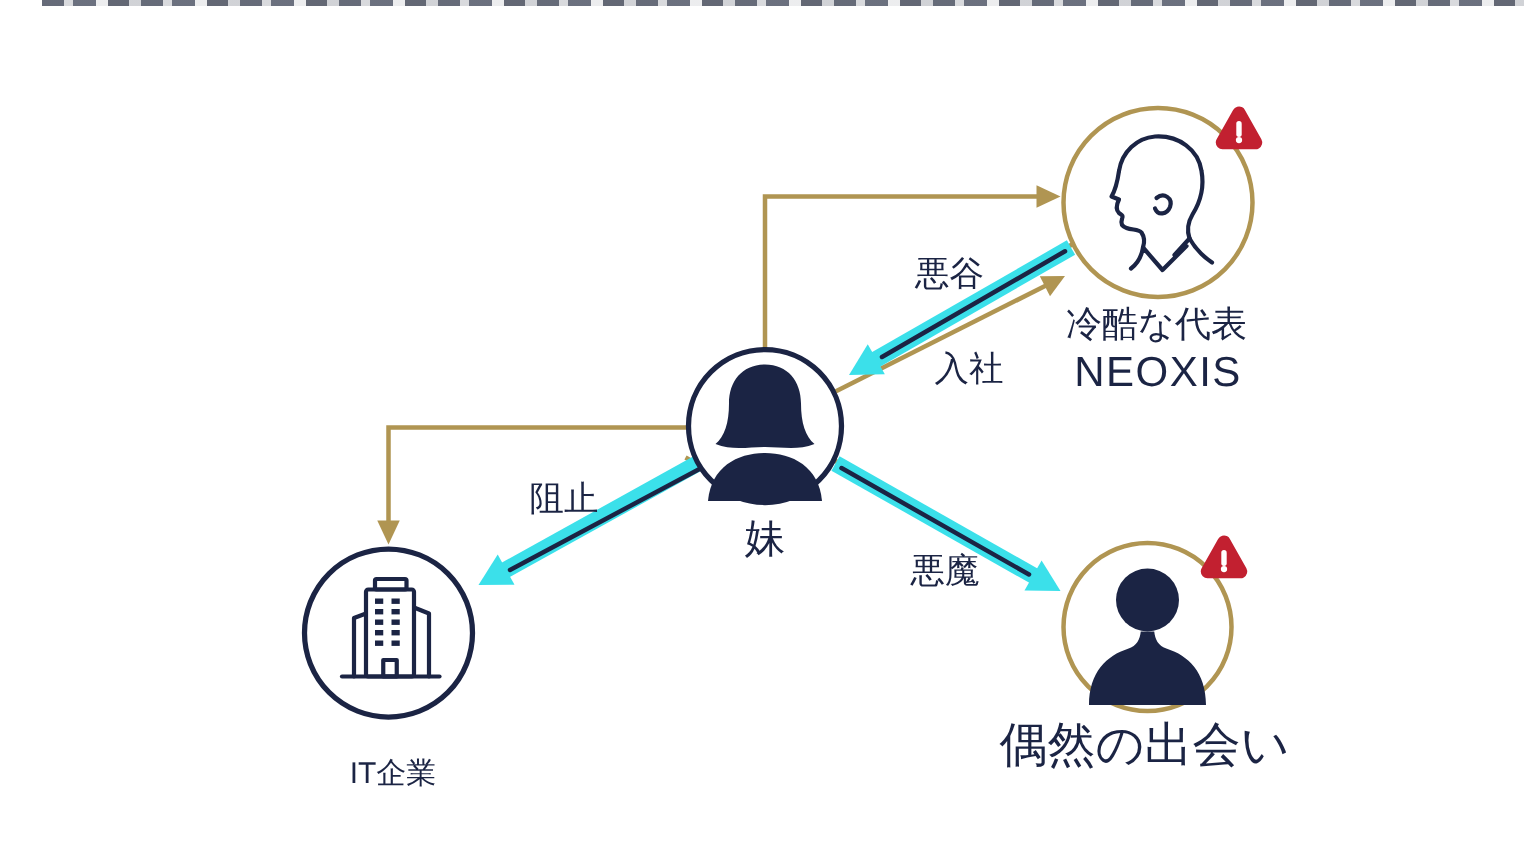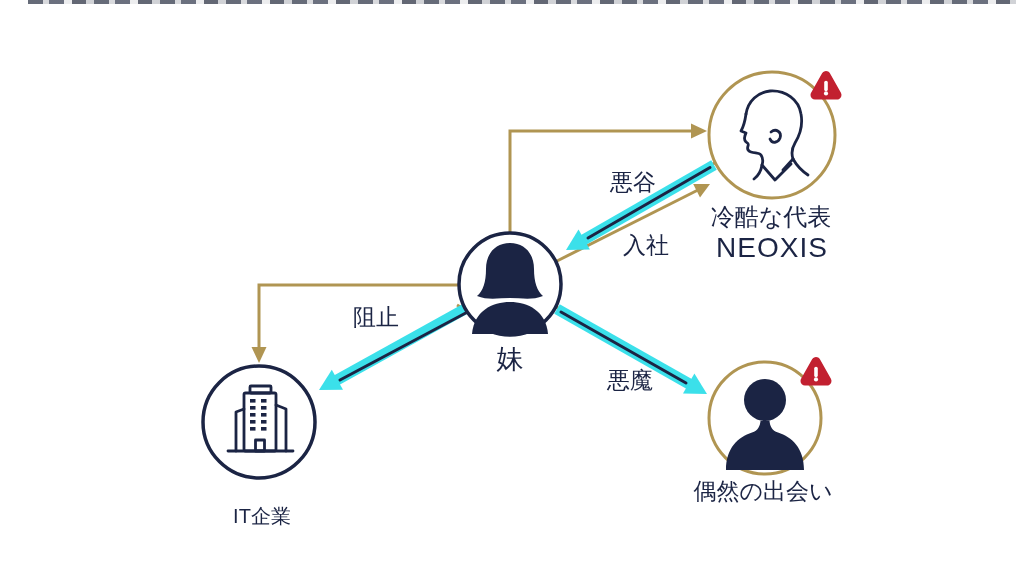--- a/index.html
+++ b/index.html
@@ -27,21 +27,21 @@
   .ring-gold{fill:#fff; stroke:var(--gold); stroke-width:3;}
   .icon-fill{fill:var(--navy); stroke:none;}
   .icon-stroke{fill:none; stroke:var(--navy); stroke-width:2.8; stroke-linecap:round; stroke-linejoin:round;}
   .warn-tri{fill:var(--red); stroke:var(--red); stroke-width:9; stroke-linejoin:round;}
   .warn-mark{stroke:#fff; stroke-width:3.6; stroke-linecap:round;}
   .warn-dot{fill:#fff;}
   .lbl{
     position:absolute; transform:translateX(-50%); white-space:nowrap;
     color:var(--navy); font-weight:400; text-align:center; line-height:1.1;
   }
-  .node-lbl{font-size:23px;}
+  .node-lbl{font-size:32px;}
   .neoxis-lbl{font-size:24px;}
   .neoxis-latin{font-size:28px; letter-spacing:1px;}
   .edge-lbl{font-size:23px;}
 </style>
 </head>
 <body>
 
 <div class="stage">
 
   <div class="top-strip"></div>
@@ -153,17 +153,17 @@
   <div class="lbl neoxis-latin" style="left:772px; top:233px;">NEOXIS</div>
 
   <div class="lbl node-lbl" style="left:262px; top:480px; font-size:20px;margin-top:25px;">IT企業</div>
 
   <div class="lbl node-lbl" style="left:763px; top:479px;">偶然の出会い</div>
 
   <div class="lbl edge-lbl" style="left:633px; top:170px;">悪谷</div>
 
   <div class="lbl edge-lbl" style="left:646px; top:233px;text-align:right;">入社</div>
 
-  <div class="lbl edge-lbl" style="left:376px; top:305px;">阻止</div>
+  <div class="lbl edge-lbl" style="left:376px; top:320px;">阻止</div>
 
   <div class="lbl edge-lbl" style="left:630px; top:368px;">悪魔</div>
 
 </div>
 
 </body></html>

